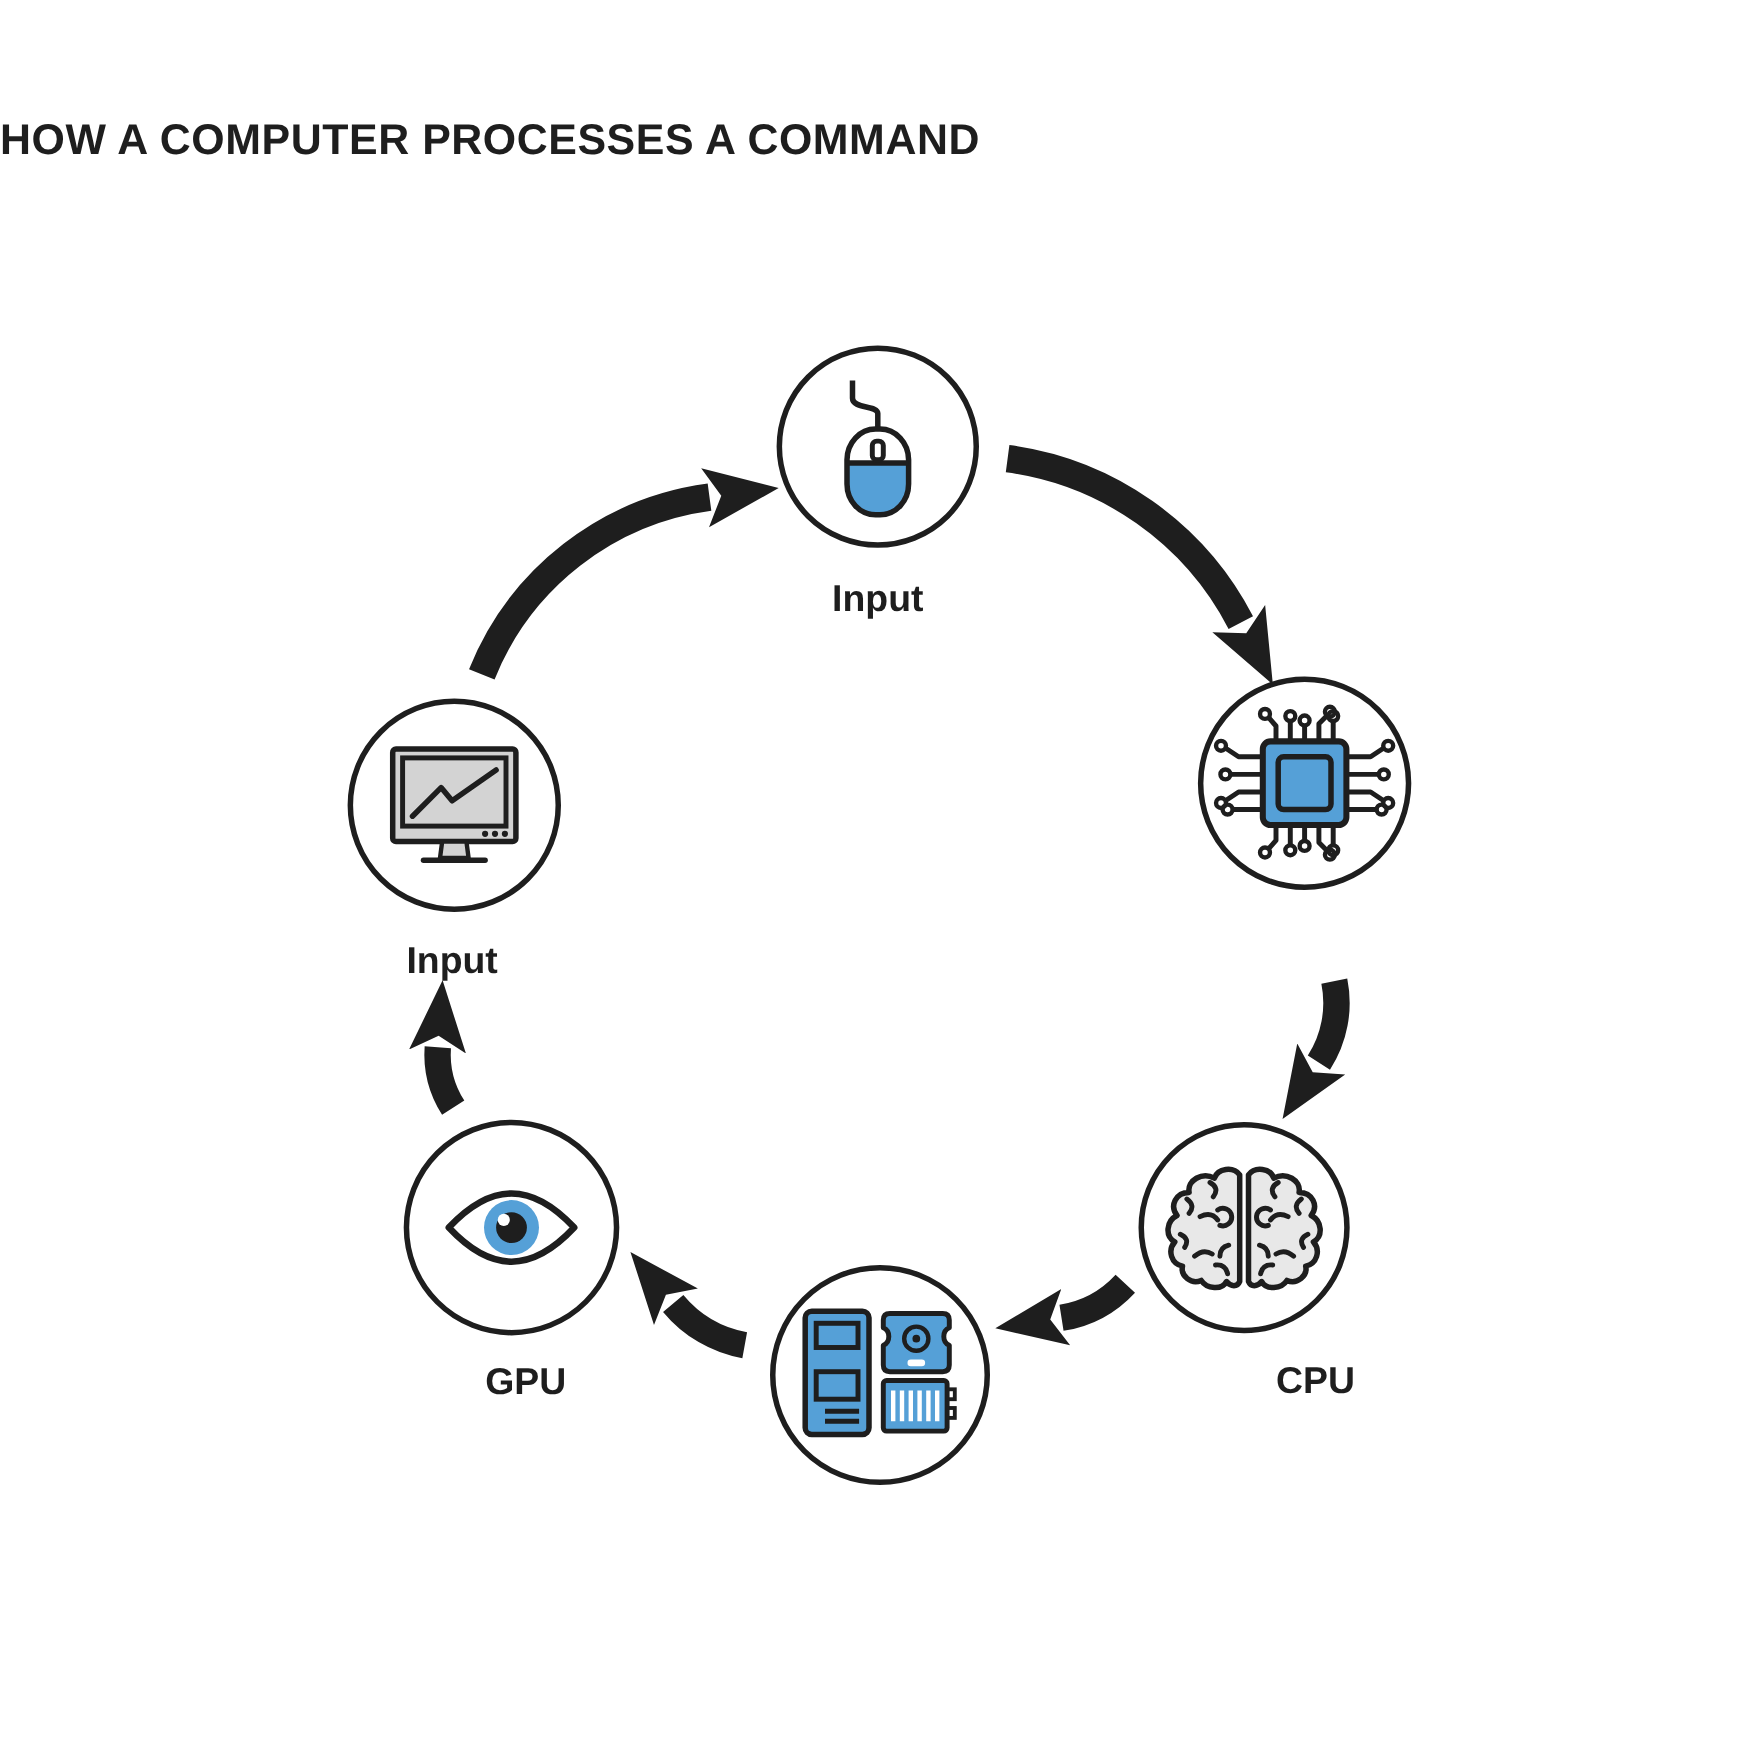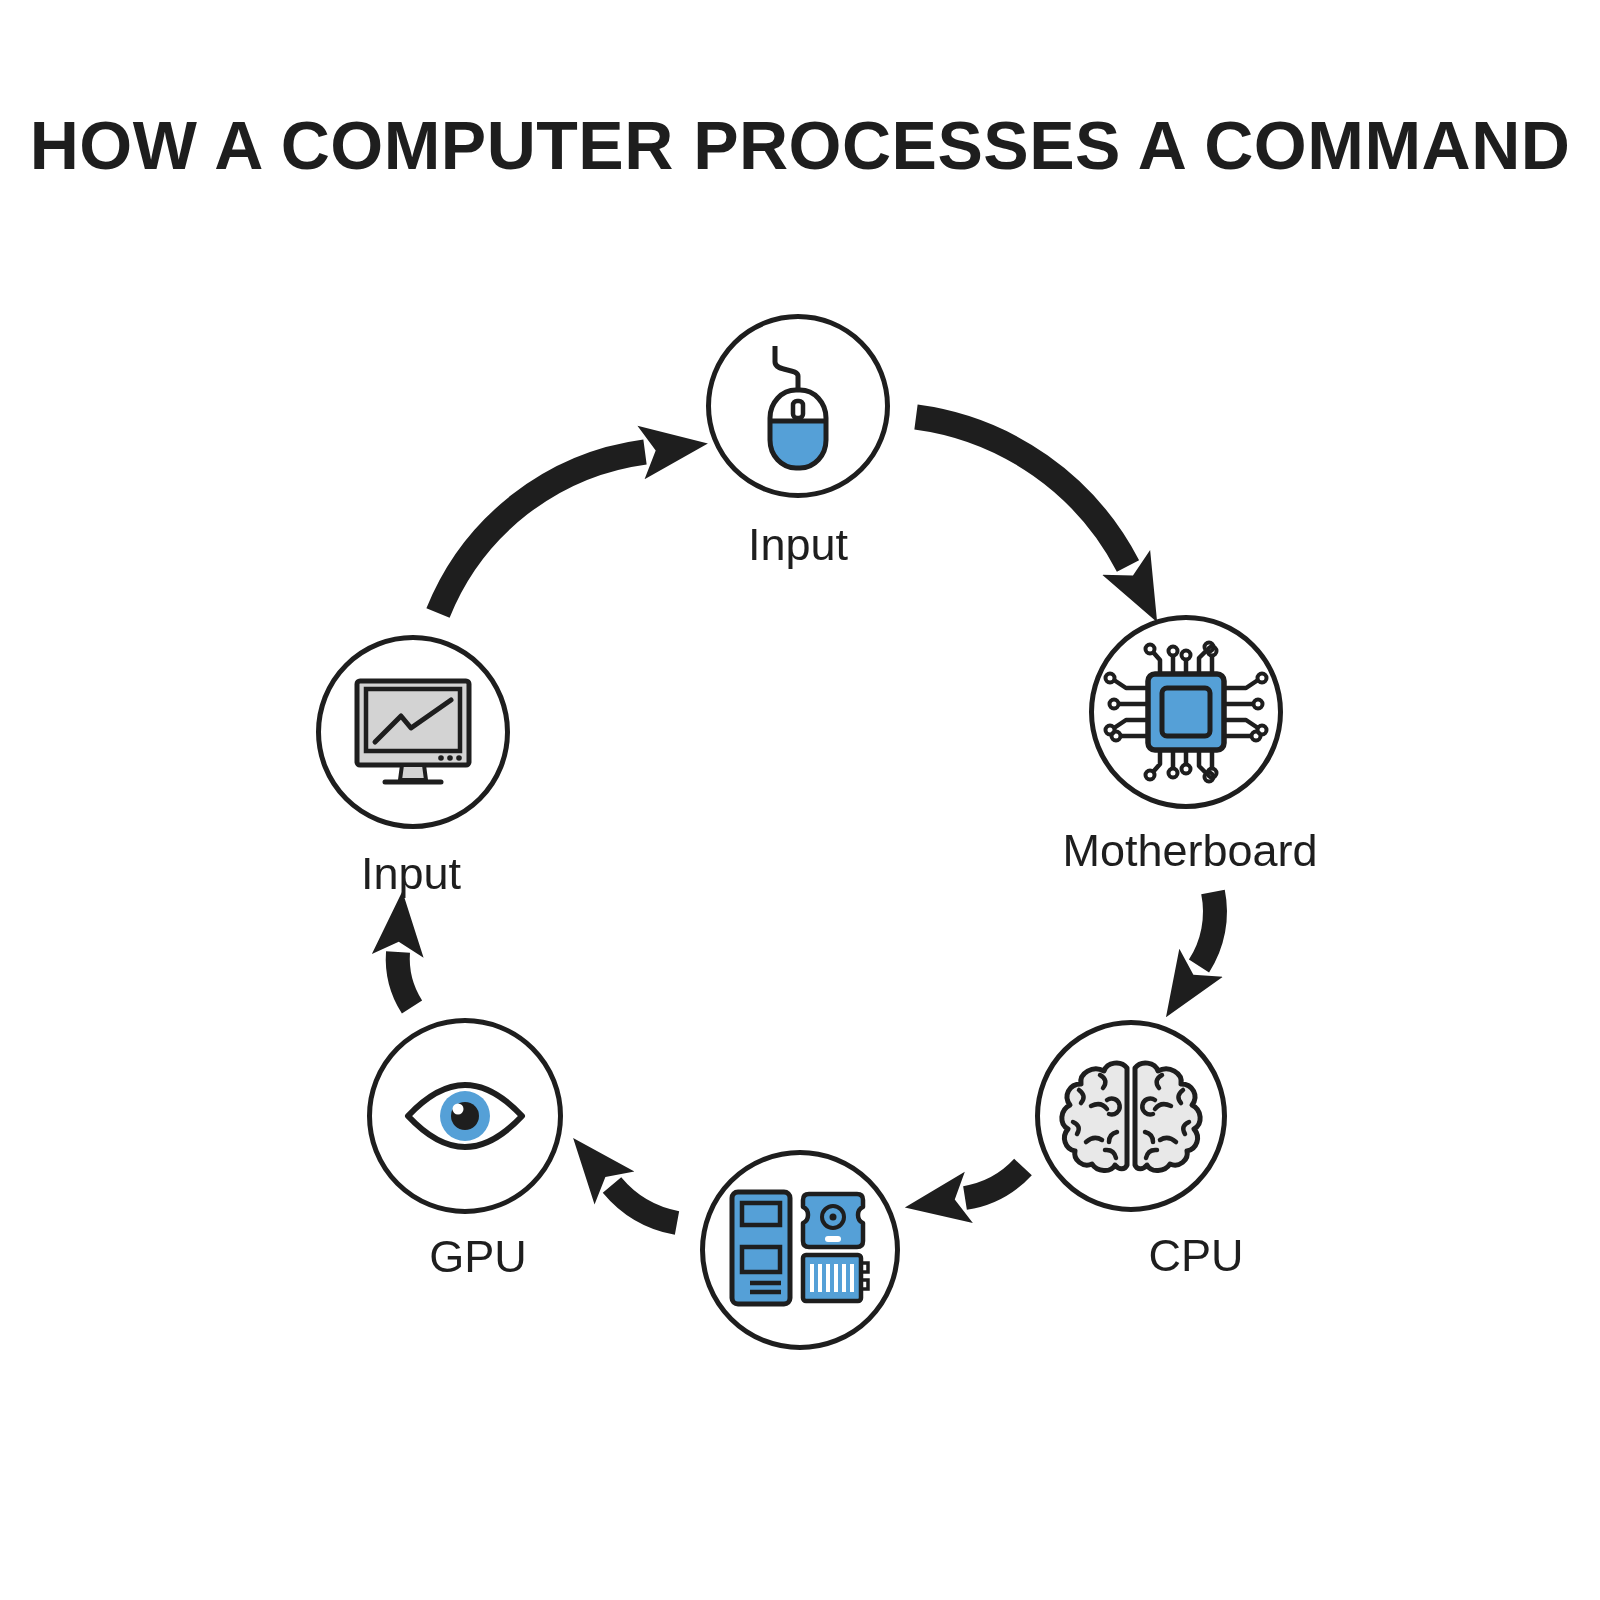--- a/index.html
+++ b/index.html
@@ -1,32 +1,32 @@
 <!DOCTYPE html>
 <html style="--accent: #55a0d7; --ink: #1e1e1e; --brain: #e8e8e8; --gray: #d3d3d3; --bg: #ffffff;"><head>
 <meta charset="utf-8">
 <style>
   html,body{margin:0;padding:0;background:#fff;}
   .canvas{
     position:relative;width:1600px;height:1600px;background:var(--bg,#fff);
     font-family:"Liberation Sans",sans-serif;overflow:hidden;
   }
   .title{
-    position:absolute;left:0;right:0;top:106px;text-align:center;
-    font-size:68px;font-weight:700;letter-spacing:0.5px;color:var(--ink,#1e1e1e);
+    position:absolute;left:0;right:0;top:106px;
+    font-size:39px;font-weight:700;letter-spacing:0.5px;color:var(--ink,#1e1e1e);
     margin:0;
   }
   .node{
     position:absolute;border:5px solid var(--ink,#1e1e1e);border-radius:50%;
     background:#fff;display:flex;align-items:center;justify-content:center;
     box-sizing:border-box;
   }
   .node-label{
     position:absolute;transform:translate(-50%,-50%);
-    font-size:45px;font-weight:400;color:var(--ink,#1e1e1e);white-space:nowrap;
+    font-size:34px;font-weight:700;color:var(--ink,#1e1e1e);white-space:nowrap;
   }
   .arrow-layer{position:absolute;left:0;top:0;}
   .ink-stroke{stroke:var(--ink,#1e1e1e);fill:none;}
   .accent-fill{fill:var(--accent,#55a0d7);}
   .brain-fill{fill:var(--brain,#e8e8e8);}
   .gray-fill{fill:var(--gray,#d3d3d3);}
 </style>
 </head>
 <body>
 
@@ -79,21 +79,20 @@
         </g>
       </defs>
       <use href="#chip-side"></use>
       <use href="#chip-side" transform="scale(-1 1)"></use>
       <use href="#chip-topg"></use>
       <use href="#chip-topg" transform="scale(1 -1)"></use>
       <rect x="-38" y="-38" width="76" height="76" rx="7" class="accent-fill ink-stroke" style="fill:var(--accent,#55a0d7)" stroke-width="5.5"></rect>
       <rect x="-24" y="-24" width="48" height="48" rx="5" fill="none" class="ink-stroke" stroke-width="5"></rect>
     </svg>
   </div>
-  <span class="node-label" style="left:1190px;top:851px">Motherboard</span>
 
   <div class="node" style="left:1035px;top:1020px;width:192px;height:192px">
     <svg width="152" height="122" viewBox="-76 -61 152 122">
       <defs>
         <g id="hemi">
           <path class="brain-fill ink-stroke" style="fill:var(--brain,#e8e8e8)" stroke-width="5" stroke-linejoin="round" d="M -4,-48 C -10,-56 -24,-54 -27,-45
                    C -38,-51 -52,-43 -50,-32
                    C -62,-32 -68,-20 -61,-11
                    C -71,-6 -72,8 -63,13
                    C -70,21 -66,33 -56,35

